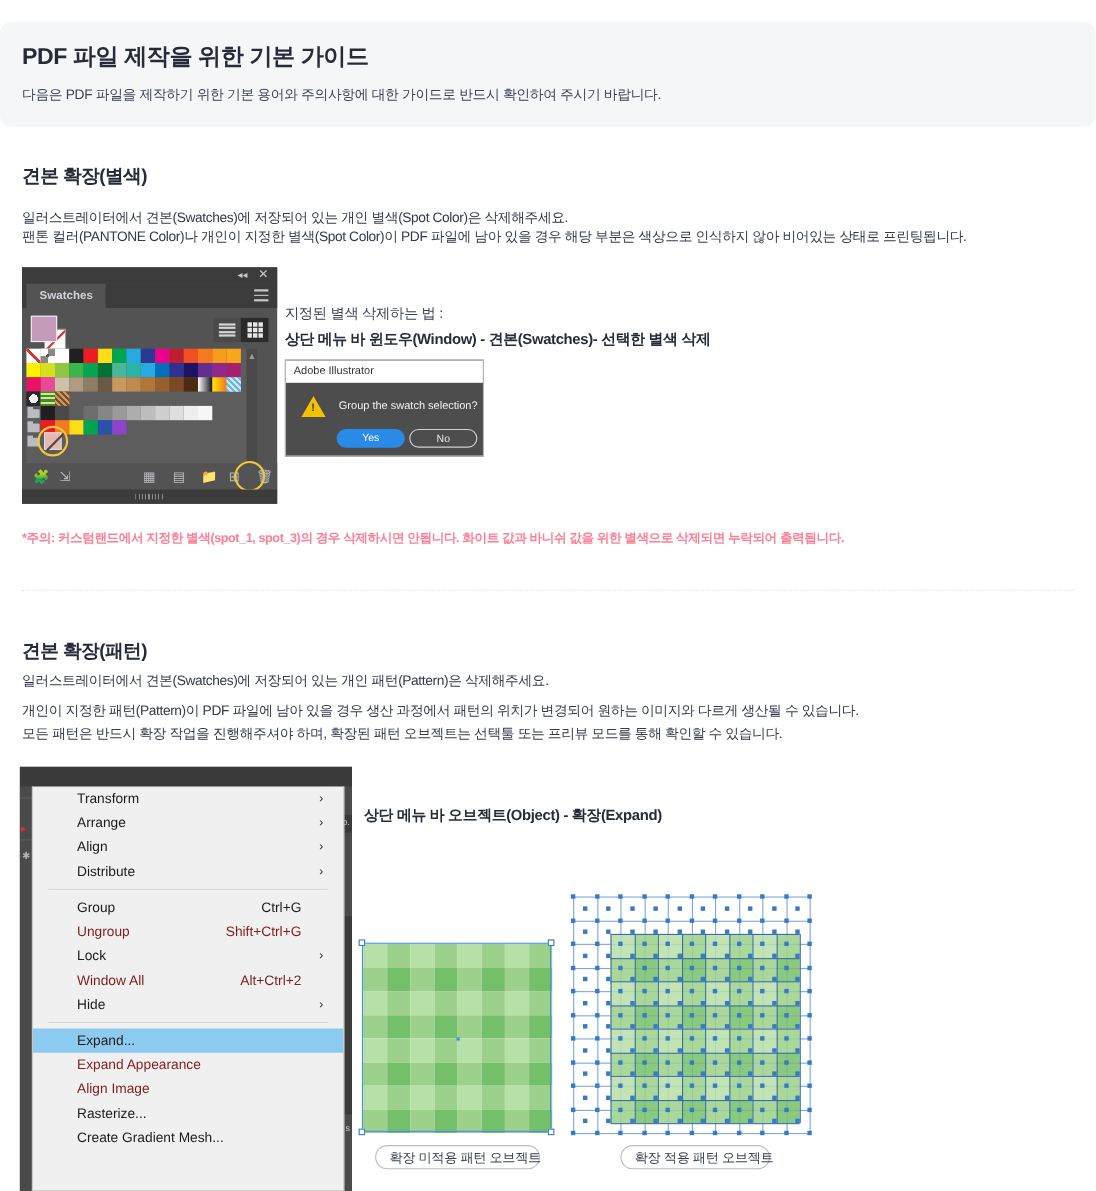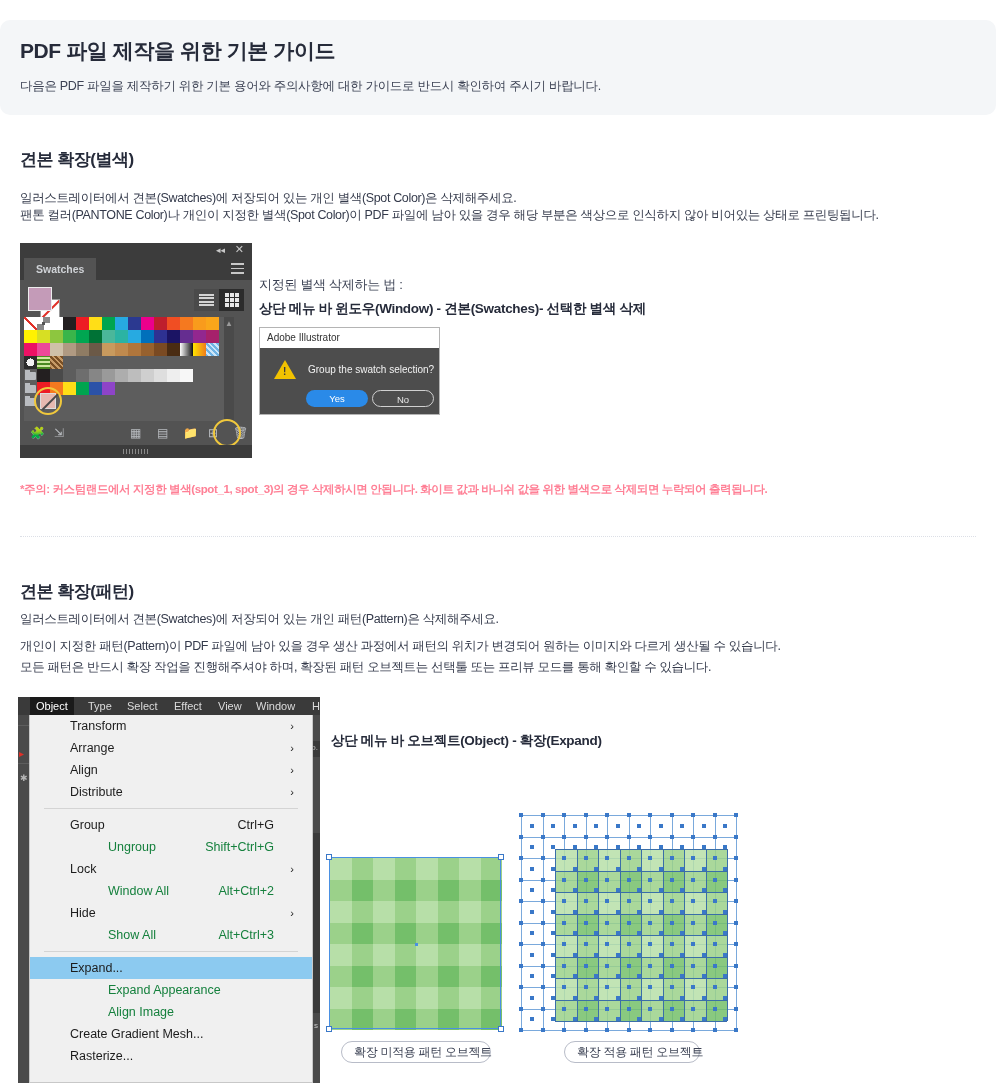--- a/index.html
+++ b/index.html
@@ -191,21 +191,21 @@
   .ai-rs-block { position: absolute; right: 0; width: 28px; background: #3a3a3a; }
   .ai-rs-txt { position: absolute; right: 2px; color: #c8c8c8; font-size: 8px; }
 
   .menu-dd {
     position: absolute; left: 11px; top: 18px;
     width: 284px; height: 368px; background: #f0f0f0;
     border: 1px solid #c8c8c8; border-top: none;
     font-size: 12.5px; color: #1c1c1c;
   }
   .mi { position: relative; height: 22px; line-height: 22px; padding-left: 40px; white-space: nowrap; }
-  .mi.dim { color: #15803d; margin-left: 38px; }
+  .mi.dim { color: #7f1d1d; }
   .mi.hl { background: #8ccaf0; }
   .mi .sc { position: absolute; right: 38px; top: 0; }
   .mi .ar { position: absolute; right: 18px; top: 0; font-size: 11px; }
   .mi-sep { height: 1px; background: #d4d4d4; margin: 5px 14px 5px 14px; }
 
   
   .pat-a { position: absolute; left: 330px; top: 858px; width: 172px; height: 172px; }
   .pat-b { position: absolute; left: 521px; top: 815px; width: 222px; height: 222px; }
   .sel-box { position: absolute; border: 1px solid #4a90e2; }
   .handle {
@@ -403,29 +403,20 @@
 
 <div class="note-red">*주의: 커스텀랜드에서 지정한 별색(spot_1, spot_3)의 경우 삭제하시면 안됩니다. 화이트 값과 바니쉬 값을 위한 별색으로 삭제되면 누락되어 출력됩니다.</div>
 <div class="divider"></div>
 
 <div class="sec-title" style="top:580px">견본 확장(패턴)</div>
 <div class="para" style="top:609px">일러스트레이터에서 견본(Swatches)에 저장되어 있는 개인 패턴(Pattern)은 삭제해주세요.</div>
 <div class="para" style="top:636px">개인이 지정한 패턴(Pattern)이 PDF 파일에 남아 있을 경우 생산 과정에서 패턴의 위치가 변경되어 원하는 이미지와 다르게 생산될 수 있습니다.</div>
 <div class="para" style="top:657px">모든 패턴은 반드시 확장 작업을 진행해주셔야 하며, 확장된 패턴 오브젝트는 선택툴 또는 프리뷰 모드를 통해 확인할 수 있습니다.</div>
 
 <div class="ai-stage">
-  <div class="ai-menubar">
-    <div class="mb-item sel" style="left:12px">Object</div>
-    <div class="mb-item" style="left:64px">Type</div>
-    <div class="mb-item" style="left:103px">Select</div>
-    <div class="mb-item" style="left:150px">Effect</div>
-    <div class="mb-item" style="left:194px">View</div>
-    <div class="mb-item" style="left:232px">Window</div>
-    <div class="mb-item" style="left:288px">H</div>
-  </div>
 
   <div class="ai-leftstrip">
     <div class="ln" style="top:10px"></div>
     <div class="ln" style="top:48px"></div>
     <div class="ai-red-mark">▸</div>
     <div class="ai-star">✱</div>
   </div>
 
   <div class="ai-rightstrip">
     <div class="ai-rs-block" style="top:26px; height:16px;"></div>
@@ -438,27 +429,26 @@
       <div class="mi"><span>Transform</span><span class="ar">›</span></div>
       <div class="mi"><span>Arrange</span><span class="ar">›</span></div>
       <div class="mi"><span>Align</span><span class="ar">›</span></div>
       <div class="mi"><span>Distribute</span><span class="ar">›</span></div>
       <div class="mi-sep"></div>
       <div class="mi"><span>Group</span><span class="sc">Ctrl+G</span></div>
       <div class="mi dim"><span>Ungroup</span><span class="sc">Shift+Ctrl+G</span></div>
       <div class="mi"><span>Lock</span><span class="ar">›</span></div>
       <div class="mi dim"><span>Window All</span><span class="sc">Alt+Ctrl+2</span></div>
       <div class="mi"><span>Hide</span><span class="ar">›</span></div>
-      <div class="mi dim"><span>Show All</span><span class="sc">Alt+Ctrl+3</span></div>
       <div class="mi-sep"></div>
       <div class="mi hl"><span>Expand...</span></div>
       <div class="mi dim"><span>Expand Appearance</span></div>
       <div class="mi dim"><span>Align Image</span></div>
+      <div class="mi"><span>Rasterize...</span></div>
       <div class="mi"><span>Create Gradient Mesh...</span></div>
-      <div class="mi"><span>Rasterize...</span></div>
     </div>
 </div>
 
 <div class="callout" style="left:331px; top:726px">
   <div class="l2">상단 메뉴 바 오브젝트(Object) - 확장(Expand)</div>
 </div>
 
 <div class="pat-a" id="pattern-unexpanded">
     <div style="position: absolute; left: 0px; top: 0px; width: 21.5px; height: 21.5px; background: rgb(183, 223, 168);"></div>
     <div style="position: absolute; left: 21.5px; top: 0px; width: 21.5px; height: 21.5px; background: rgb(155, 209, 138);"></div>

